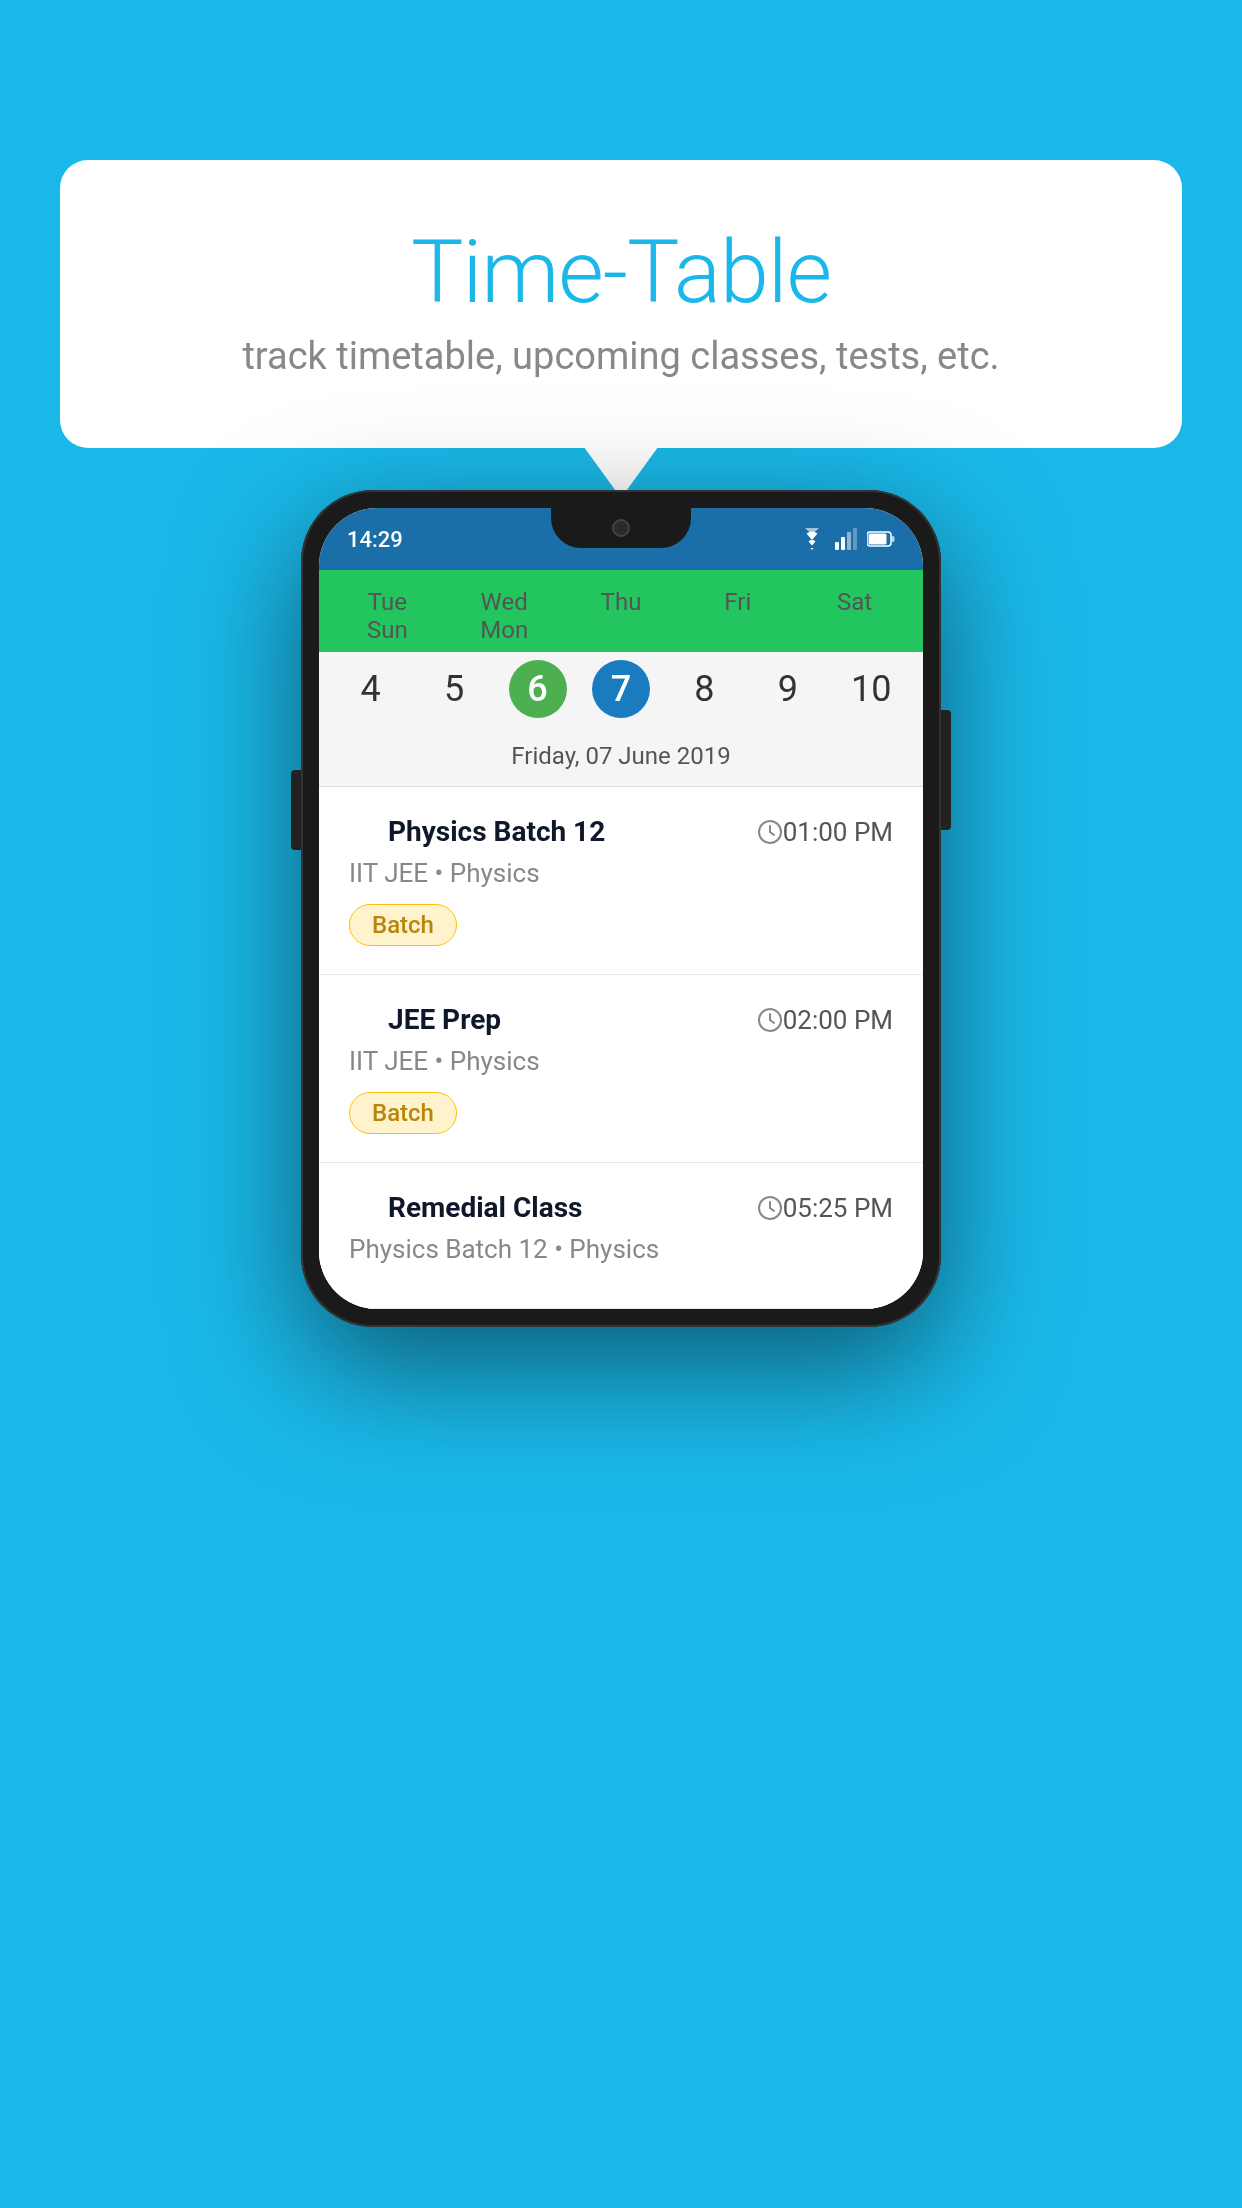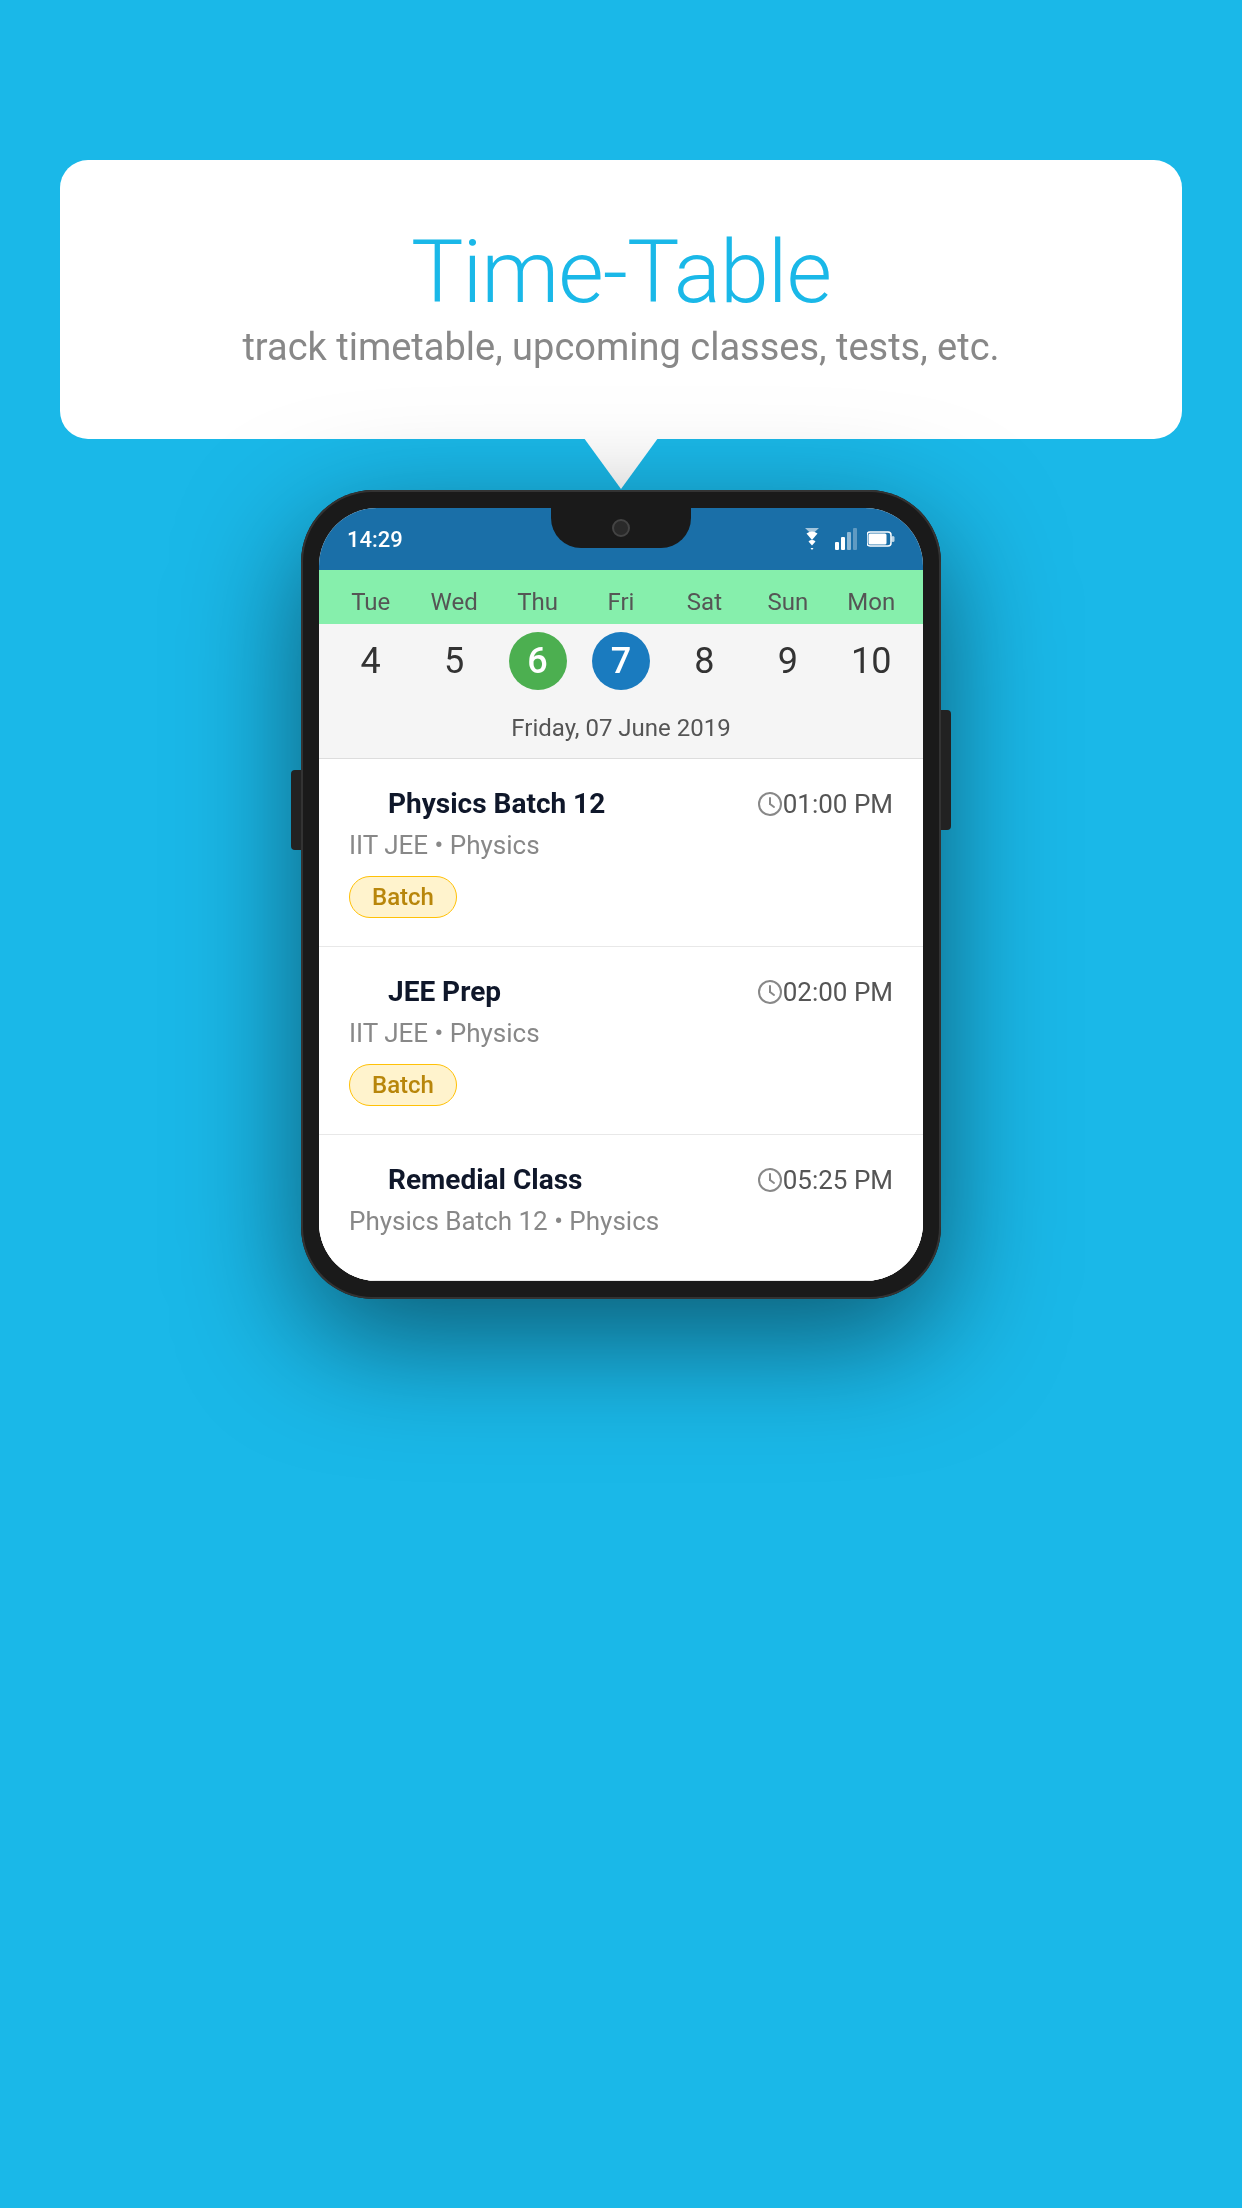--- a/index.html
+++ b/index.html
@@ -45,21 +45,21 @@
       border-left: 40px solid transparent;
       border-right: 40px solid transparent;
       border-top: 55px solid white;
     }
 
     .bubble-title {
       font-size: 88px;
       color: #1ab8e8;
       font-weight: 300;
       letter-spacing: -1px;
-      margin-bottom: 2px;
+      margin-bottom: 11px;
     }
 
     .bubble-subtitle {
       font-size: 38px;
       color: #888;
       font-weight: 400;
     }
 
     
     .phone-wrapper {
@@ -187,23 +187,23 @@
       flex: 1;
     }
 
     
     .calendar-section {
       background: #f5f5f5;
     }
 
     .day-headers {
       display: grid;
-      grid-template-columns: repeat(7, 1fr);
+      grid-template-columns: repeat(5, 1fr);
       padding: 18px 10px 8px;
-      background: #86efac;
+      background: #22c55e;
     }
 
     .day-header {
       text-align: center;
       font-size: 24px;
       color: #555;
       font-weight: 400;
     }
 
     .day-numbers {

